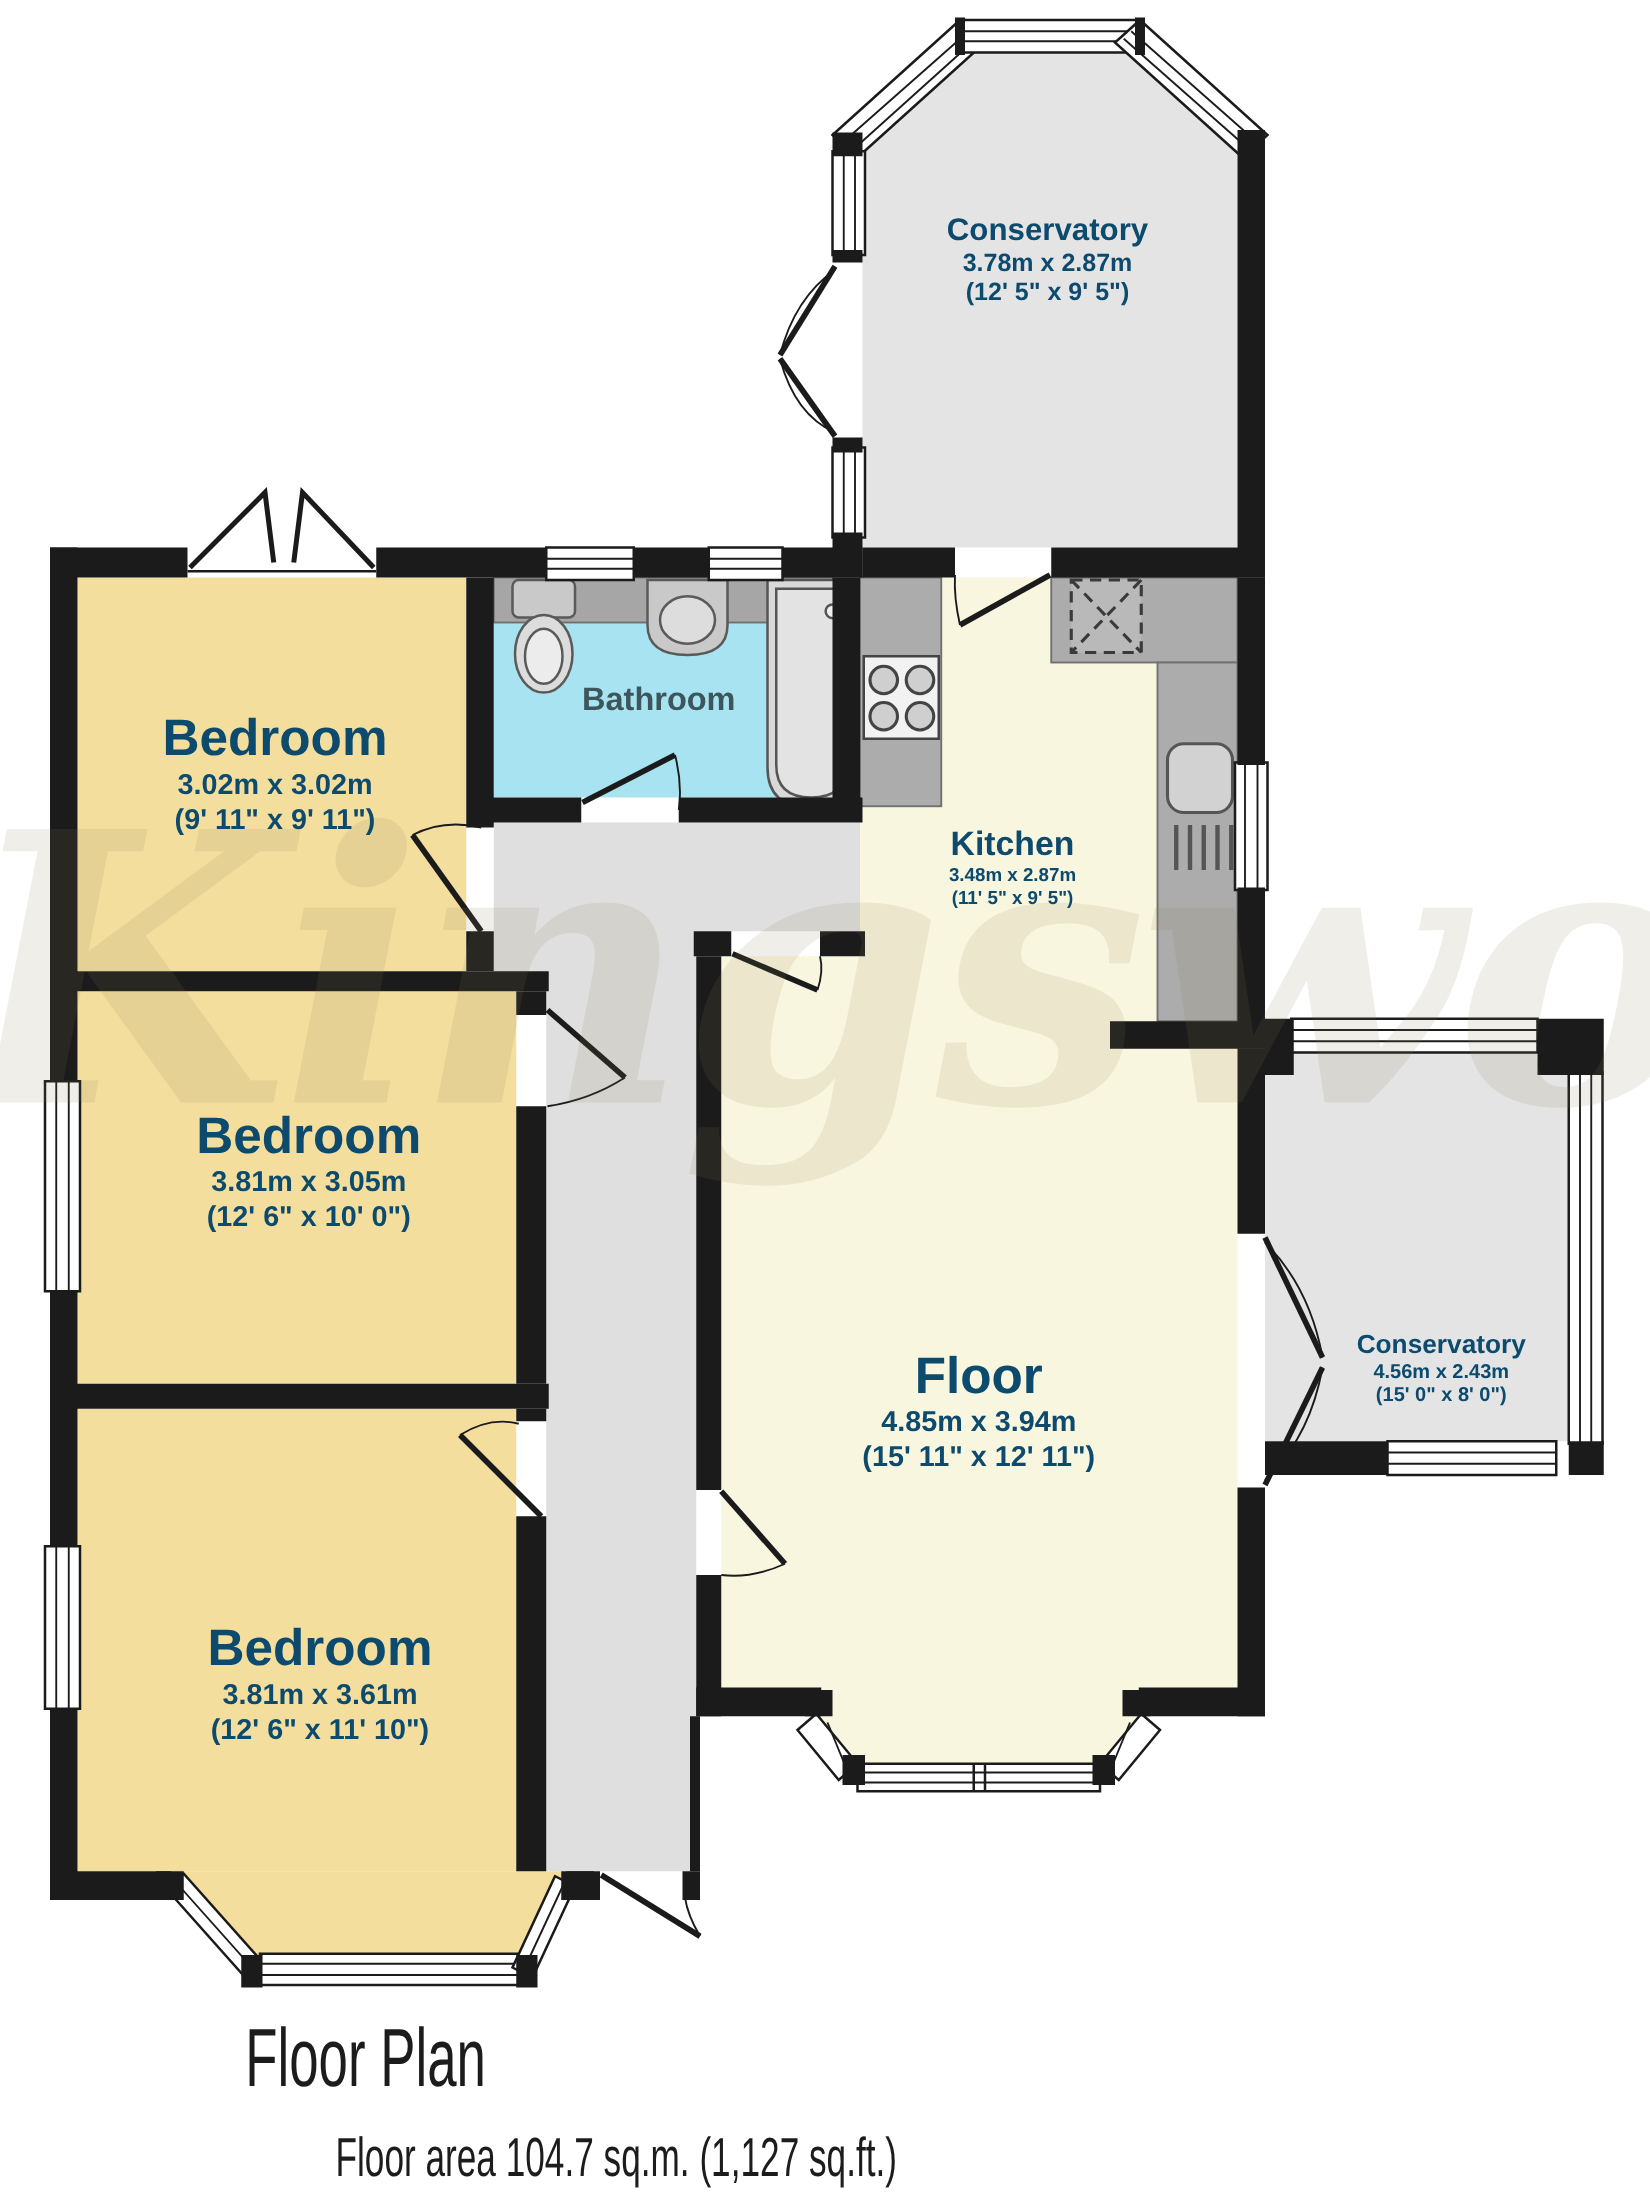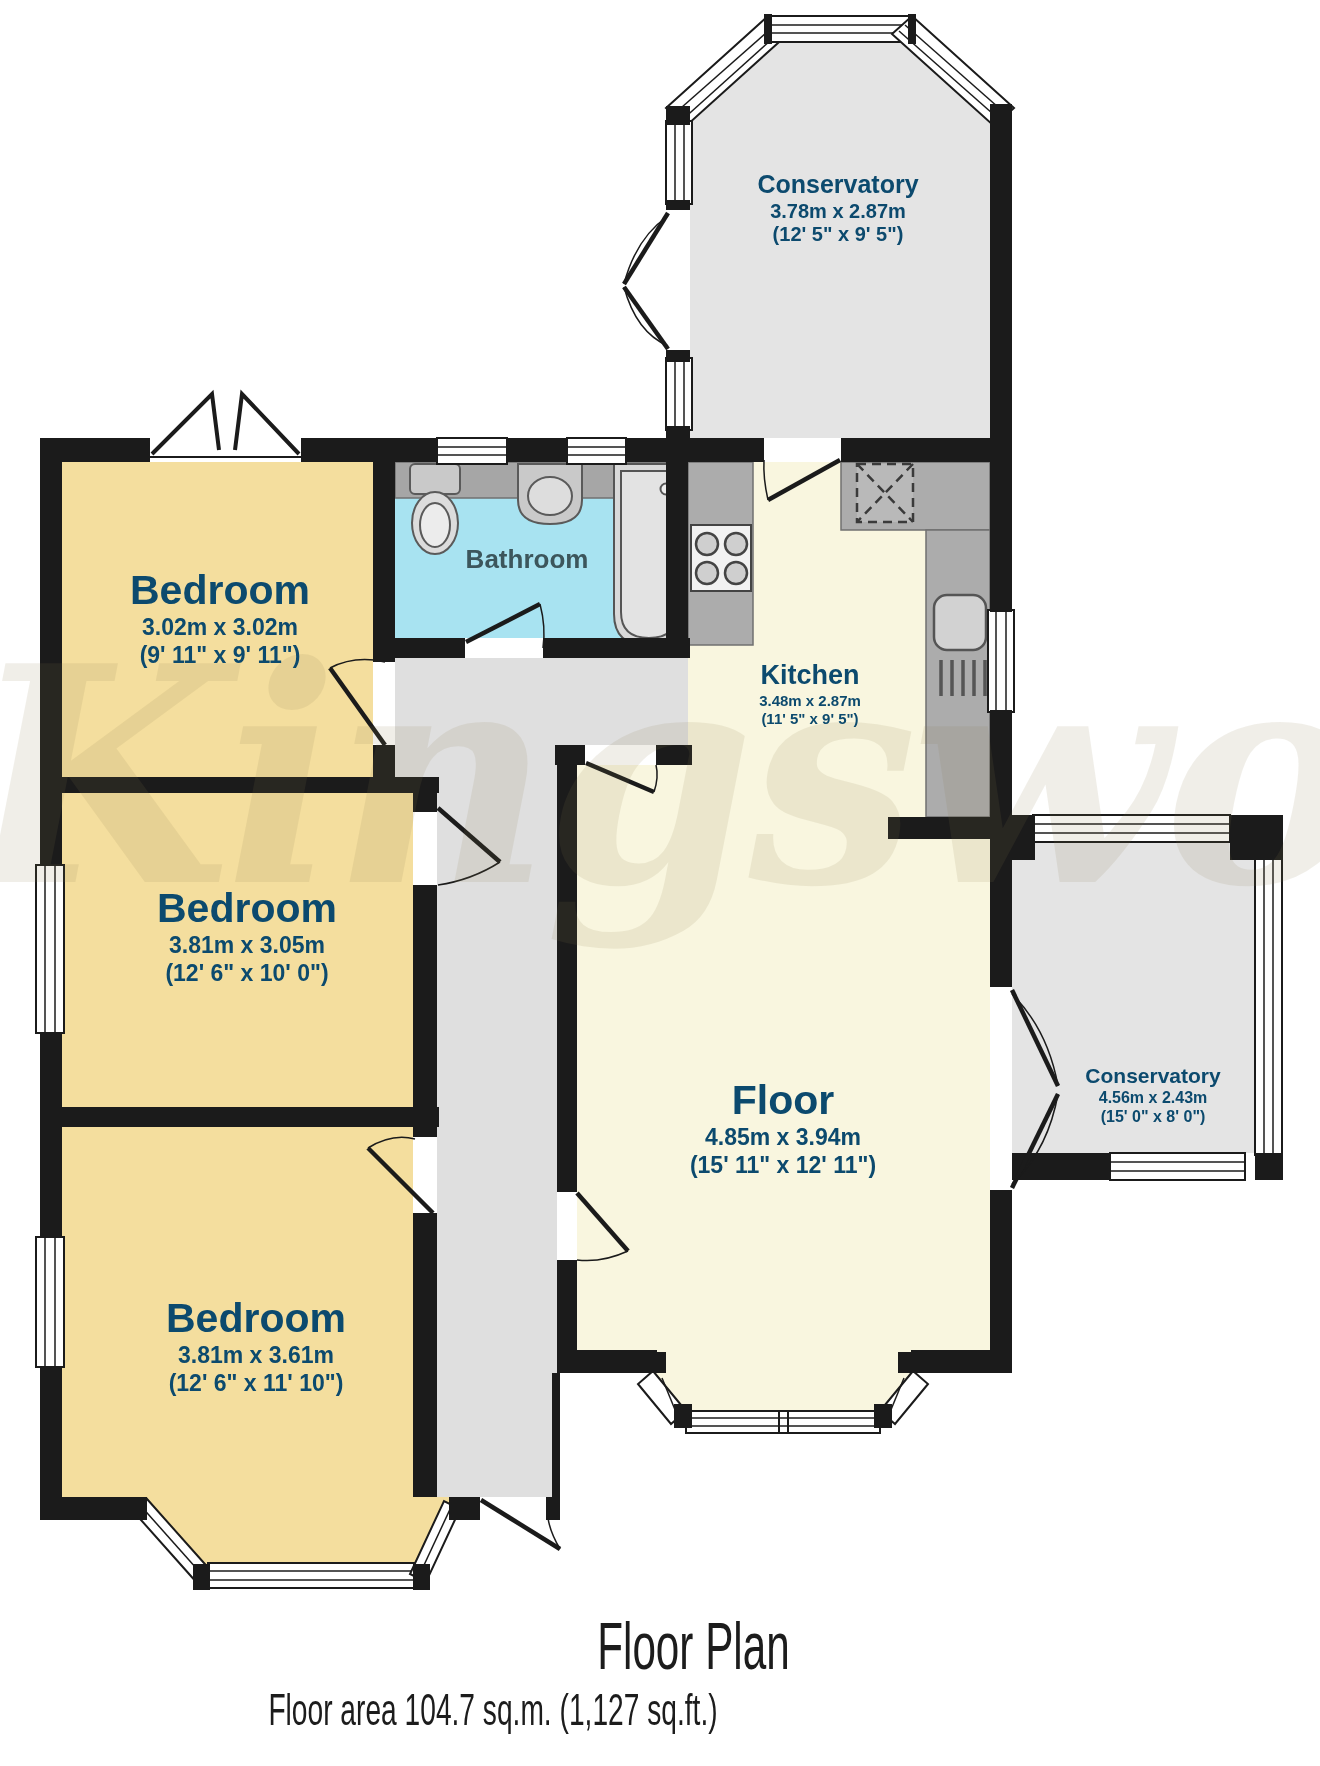--- a/index.html
+++ b/index.html
@@ -17,24 +17,24 @@
   .lbl-big .rname{font-size:41px;}
   .lbl-big .rdim{font-size:23px;}
   .lbl-kitchen .rname{font-size:27px;}
   .lbl-kitchen .rdim{font-size:15px;}
   .lbl-bath{font-size:26px;color:#3c565c;}
   .lbl-cons-top .rname{font-size:25px;}
   .lbl-cons-top .rdim{font-size:20px;}
   .lbl-cons-right .rname{font-size:21px;}
   .lbl-cons-right .rdim{font-size:16px;}
   #footer{position:absolute;left:493px;top:1608px;transform:translateX(-50%);
-          z-index:3;text-align:right;color:#1c1c1c;white-space:nowrap;}
+          z-index:3;text-align:left;color:#1c1c1c;white-space:nowrap;}
   #footer .ftitle{display:inline-block;font-size:66px;font-weight:400;
                   transform:scaleX(0.64);transform-origin:center;}
-  #footer .fsub{display:block;margin-top:1px;}
+  #footer .fsub{display:block;margin-top:18px;}
   #footer .fsub span{display:inline-block;font-size:44px;font-weight:400;
                   transform:scaleX(0.64);transform-origin:center;}
 </style>
 </head>
 <body>
 
 <div id="stage">
 
 <svg id="plan-svg" width="1320" height="1766" viewBox="0 0 1320 1766">
 

